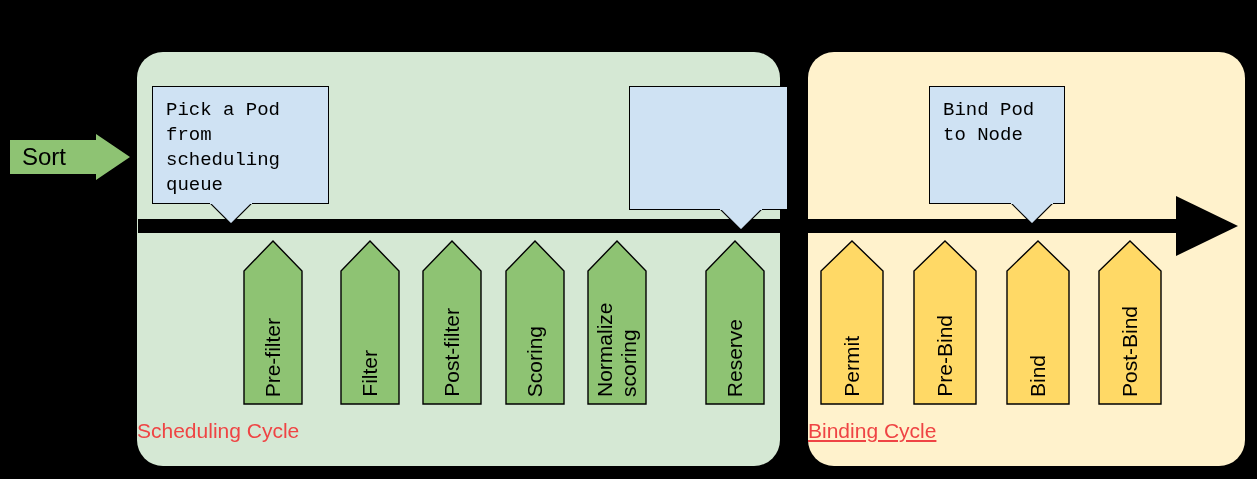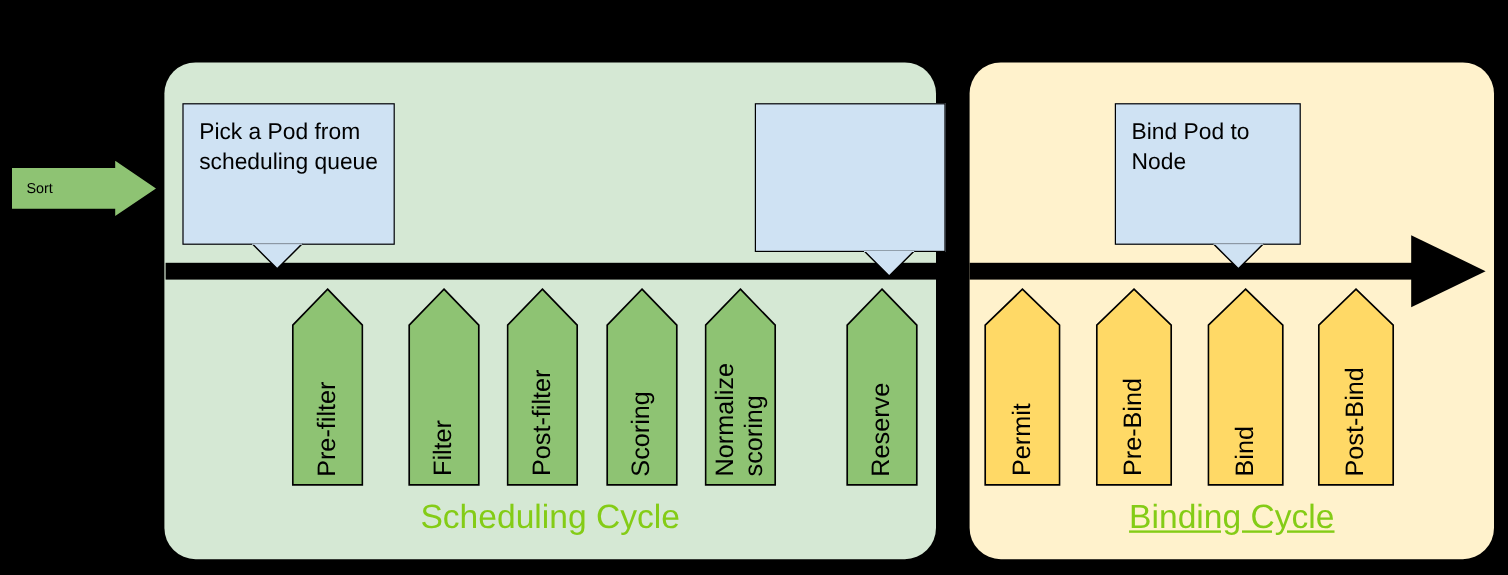--- a/index.html
+++ b/index.html
@@ -6,53 +6,53 @@
   body{width:1257px;height:479px;position:relative;overflow:hidden;
        font-family:"Liberation Sans","DejaVu Sans",sans-serif;color:#000;}
 
   .stage{position:absolute;left:0;top:0;width:1257px;height:479px;background:#000;}
 
   
   .panel{position:absolute;border-radius:26px;}
   #panel-scheduling{left:137px;top:52px;width:643px;height:414px;background:#d5e8d4;}
   #panel-binding{left:808px;top:52px;width:437px;height:414px;background:#fff2cc;}
 
-  .panel-label{position:absolute;font-size:28px;line-height:26px;color:#84cc16;
-               text-align:center;white-space:nowrap;}
+  .panel-label{position:absolute;font-size:21px;line-height:26px;color:#ef4444;
+               white-space:nowrap;}
   #label-scheduling{left:137px;top:418px;width:643px;}
   #label-binding{left:808px;top:418px;width:437px;text-decoration:underline;}
 
   
   .timeline-bar{position:absolute;height:14px;background:#000;}
   #timeline-scheduling{left:138px;top:219px;width:643px;}
   #timeline-binding{left:808px;top:219px;width:372px;}
   #timeline-arrowhead{position:absolute;left:1176px;top:196px;width:0;height:0;
       border-top:30px solid transparent;border-bottom:30px solid transparent;
       border-left:62px solid #000;}
 
   
-  .callout{position:absolute;background:#cfe2f3;border:1px solid #000;box-sizing:border-box;}
+  .callout{position:absolute;background:#cfe2f3;border:1px solid #000;box-sizing:border-box;font-family:Liberation Mono, monospace;}
   .callout .ctext{position:absolute;left:13px;top:11px;right:9px;
       font-size:19px;line-height:25px;color:#000;}
   .callout .tail{position:absolute;left:50%;top:100%;margin-left:-21px;
       width:42px;height:22px;}
   .callout .tail svg{display:block;}
 
   #callout-pick{left:152px;top:86px;width:177px;height:118px;}
   #callout-pick .tail{left:57px;margin-left:0;}
   #callout-reserve{left:629px;top:86px;width:159px;height:124px;}
   #callout-reserve .tail{left:90px;margin-left:0;}
-  #callout-bind{left:929px;top:86px;width:155px;height:118px;}
+  #callout-bind{left:929px;top:86px;width:136px;height:118px;}
   #callout-bind .tail{left:81px;margin-left:0;}
 
   
   #sort-arrow{position:absolute;left:10px;top:134px;width:120px;height:46px;}
   #sort-arrow .shape{position:absolute;inset:0;background:#8ec373;
       clip-path:polygon(0 6px,86px 6px,86px 0,120px 23px,86px 46px,86px 40px,0 40px);}
-  #sort-arrow .slabel{position:absolute;left:12px;top:11px;font-size:12px;
+  #sort-arrow .slabel{position:absolute;left:12px;top:11px;font-size:24px;
       line-height:24px;color:#000;white-space:nowrap;}
 
   
   .stage-arrow{position:absolute;}
   .stage-arrow .body{position:absolute;inset:0;}
   .stage-arrow .body svg{display:block;width:100%;height:100%;}
   .stage-arrow .slabel{position:absolute;left:0;right:0;bottom:8px;
       display:flex;align-items:flex-end;justify-content:center;
       height:calc(100% - 30px);}
   .stage-arrow .slabel span{

